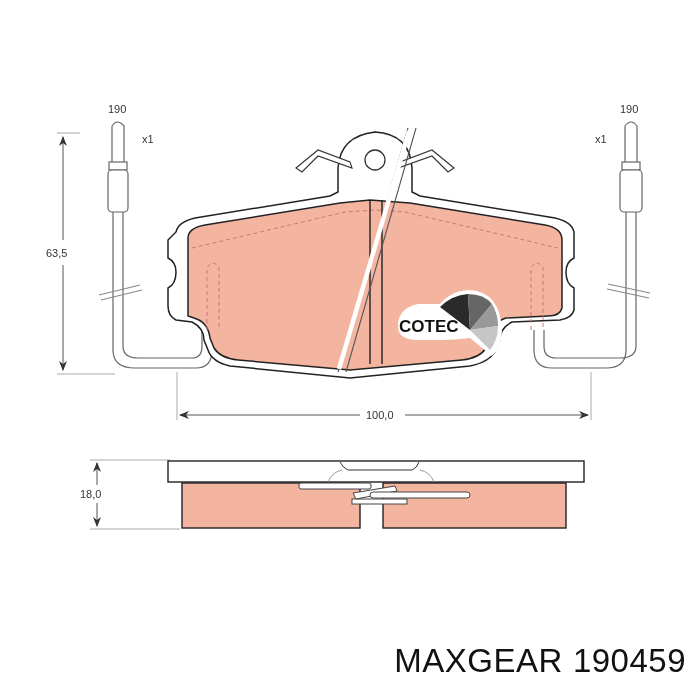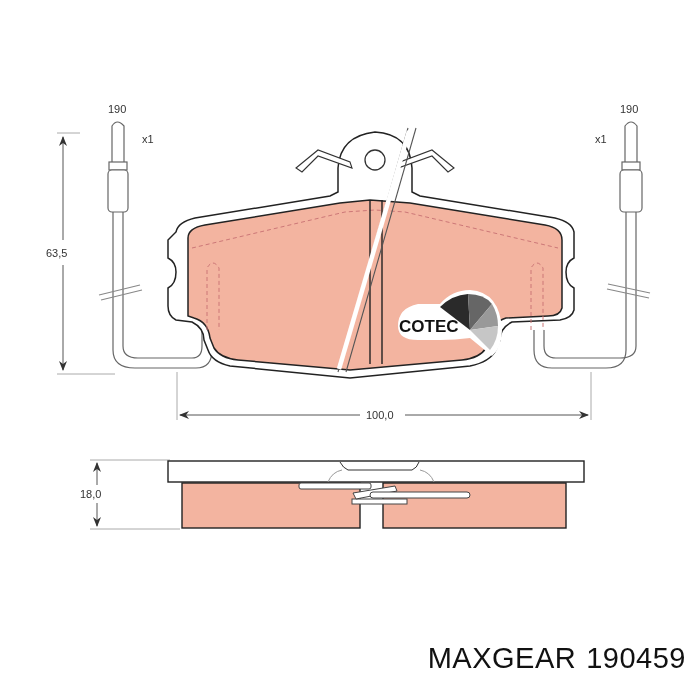--- a/index.html
+++ b/index.html
@@ -1,19 +1,19 @@
 <!DOCTYPE html>
 <html><head>
 <meta charset="utf-8">
 <style>
   html, body { margin:0; padding:0; background:#ffffff; }
   body { width:700px; height:700px; position:relative; overflow:hidden; font-family:"Liberation Sans", sans-serif; }
   #drawing { position:absolute; left:0; top:0; width:700px; height:700px; }
   .dim-label { font-family:"Liberation Sans", sans-serif; font-size:11px; fill:#333; }
-  .caption { position:absolute; right:14px; top:642px; font-family:"Liberation Sans", sans-serif; font-size:29px; color:#111; letter-spacing:0.5px; white-space:nowrap; }
+  .caption { position:absolute; right:14px; top:642px; font-family:"Liberation Sans", sans-serif; font-size:33px; color:#111; letter-spacing:0.5px; white-space:nowrap; }
   .caption span + span { margin-left:10px; }
 </style>
 </head>
 <body>
 
 <svg id="drawing" viewBox="0 0 700 700" xmlns="http://www.w3.org/2000/svg">
   <defs>
     <marker id="arr" markerWidth="10" markerHeight="8" refX="9" refY="4" orient="auto-start-reverse">
       <path d="M0,0 L10,4 L0,8 L3,4 Z" fill="#333"></path>
     </marker>

